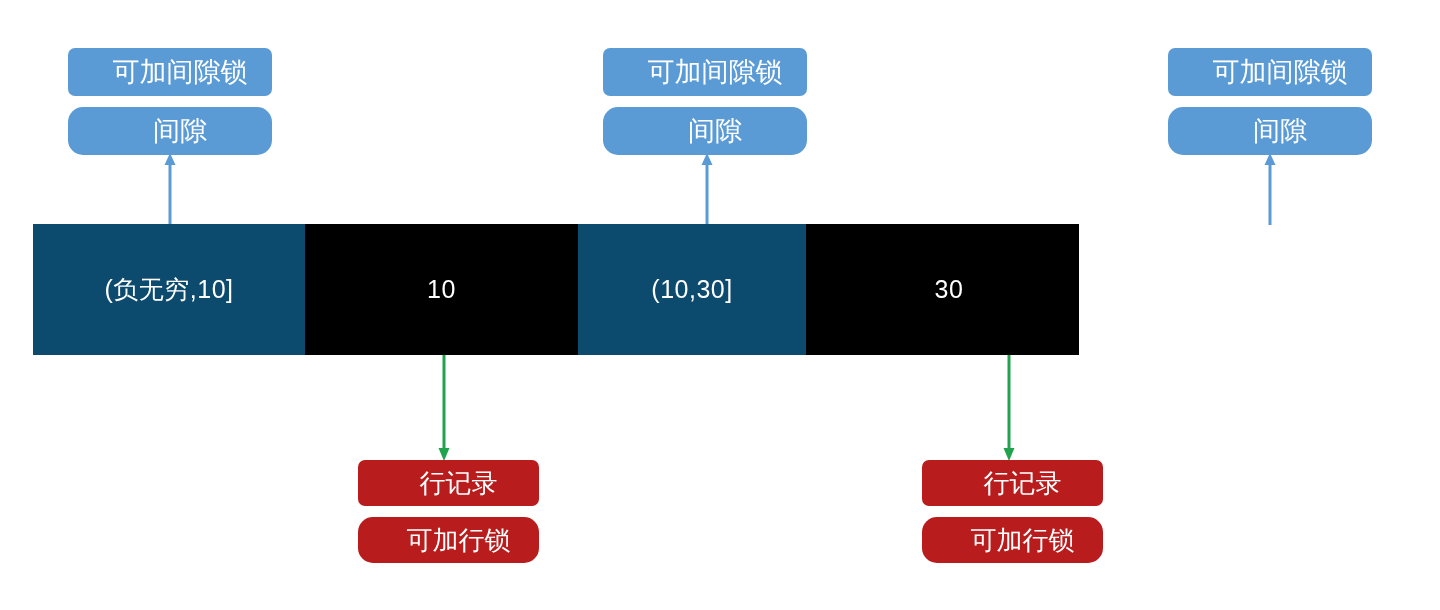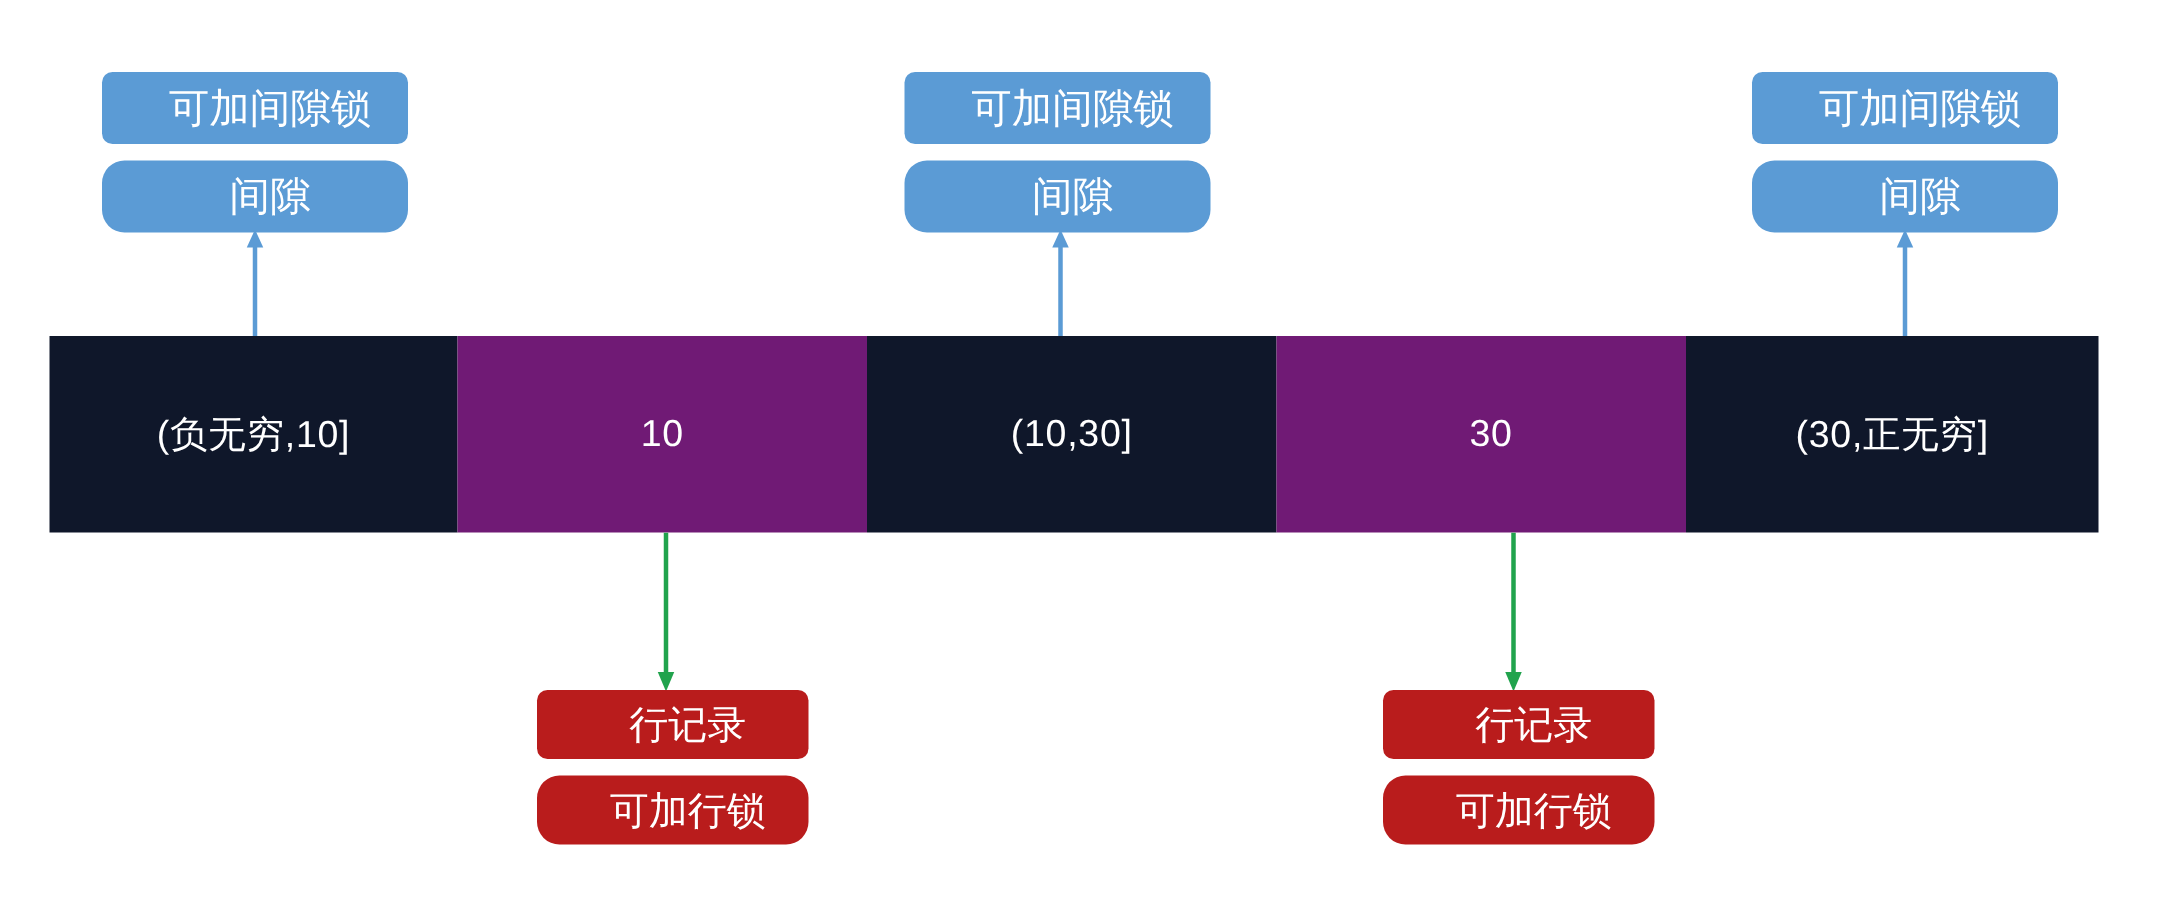--- a/index.html
+++ b/index.html
@@ -35,27 +35,27 @@
     height: 100%;
     display: flex;
     align-items: center;
     justify-content: center;
     color: #ffffff;
     font-size: 25px;
     letter-spacing: 0.5px;
     box-sizing: border-box;
     white-space: nowrap;
   }
-  .seg-gap   { background: #0f172a; }
-  .seg-row   { background: #701a75; }
+  .seg-gap   { background: #0c4a6e; }
+  .seg-row   { background: #000000; }
 
   
   .w1 { width: 272px; }
   .w2 { width: 273px; }
-  .w3 { width: 273px; }
+  .w3 { width: 228px; }
   .w4 { width: 273px; padding-left: 13px; }
   .w5 { width: 275px; }
 
   
   .label-stack {
     position: absolute;
     display: flex;
     flex-direction: column;
     align-items: stretch;
   }
@@ -138,21 +138,20 @@
       <line x1="10" y1="72" x2="10" y2="10" stroke="#5B9BD5" stroke-width="3"></line>
       <polygon points="10,0 4.5,12 15.5,12" fill="#5B9BD5"></polygon>
     </svg>
   </div>
 
   <div class="bar">
     <div class="seg seg-gap w1">(负无穷,10]</div>
     <div class="seg seg-row w2">10</div>
     <div class="seg seg-gap w3">(10,30]</div>
     <div class="seg seg-row w4">30</div>
-    <div class="seg seg-gap w5">(30,正无穷]</div>
   </div>
 
   <div class="arrow" style="left:434px; top:355px;">
     <svg width="20" height="106" viewBox="0 0 20 106">
       <line x1="10" y1="0" x2="10" y2="94" stroke="#21A34D" stroke-width="3"></line>
       <polygon points="10,106 4.5,93 15.5,93" fill="#21A34D"></polygon>
     </svg>
   </div>
 
   <div class="arrow" style="left:999px; top:355px;">

